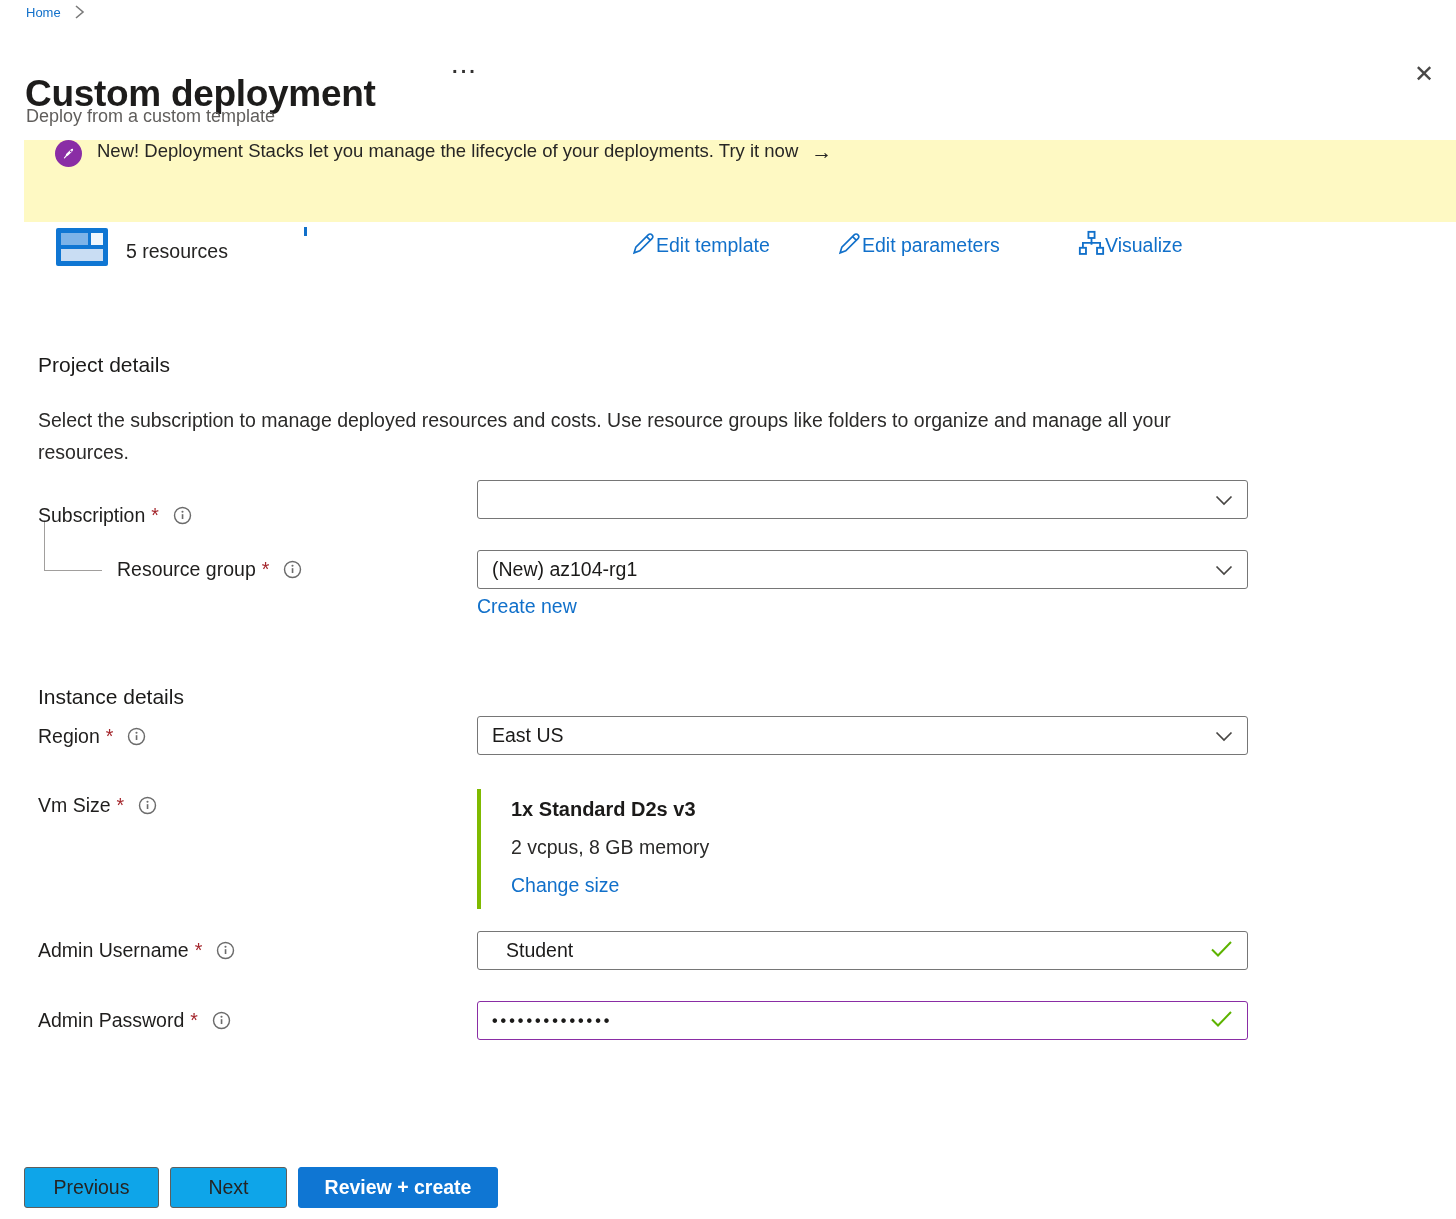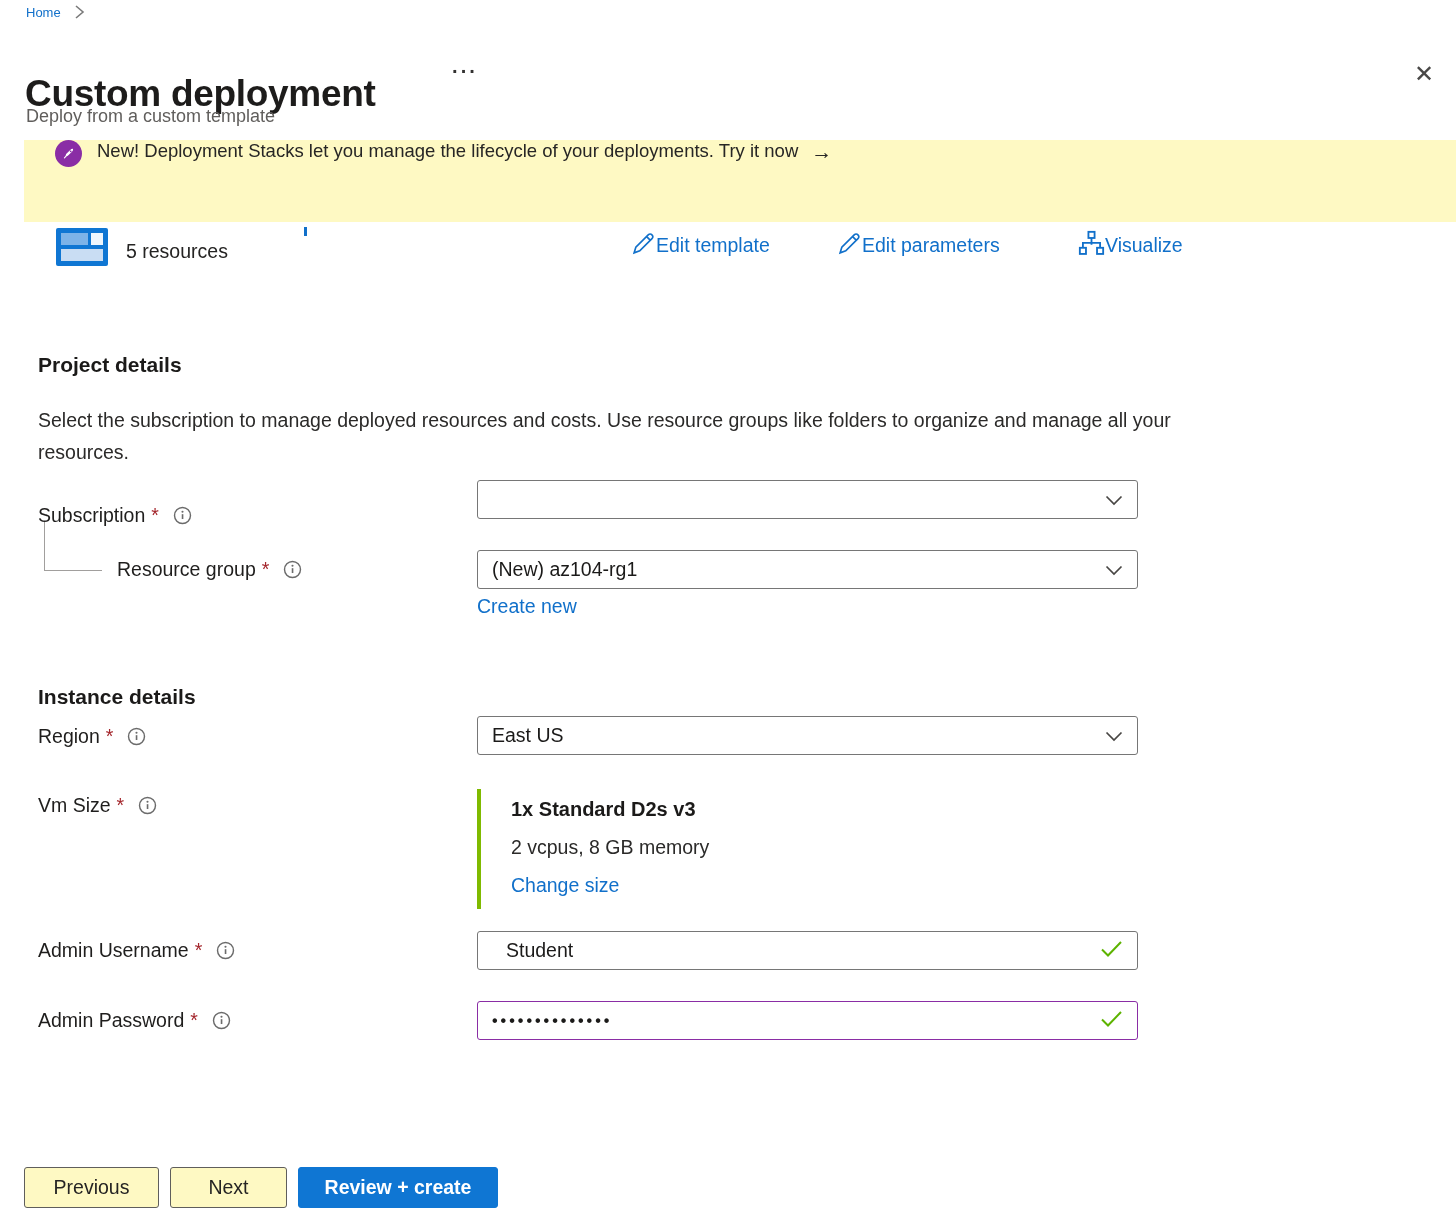--- a/index.html
+++ b/index.html
@@ -33,41 +33,41 @@
   .template-icon{left:56px;top:228px;width:52px;height:38px;}
   .resources-label{left:126px;top:240px;font-size:19.5px;color:#252423;}
   .command{top:229px;display:flex;flex-direction:row;align-items:center;color:#1170ca;cursor:pointer;}
   .command .cmd-icon{height:28px;display:flex;align-items:flex-end;}
   .command .cmd-label{font-size:19.5px;margin-top:5px;white-space:nowrap;}
   .cmd-edit-template{left:630px;width:146px;}
   .cmd-edit-parameters{left:836px;width:166px;}
   .cmd-visualize{left:1078px;width:116px;}
 
   
-  .section-heading{font-size:21px;font-weight:700;color:#1b1a19;}
+  .section-heading{font-size:21px;font-weight:400;color:#1b1a19;}
   .h-project{left:38px;top:336px;}
   .h-instance{left:38px;top:668px;}
   .description{left:38px;top:384px;width:1150px;font-size:19.5px;line-height:32px;color:#2b2a29;}
 
   
   .field-label{display:flex;align-items:center;font-size:19.5px;color:#1f1e1d;white-space:nowrap;}
   .req{color:#a4262c;margin-left:6px;font-size:19.5px;}
   .info-icon{margin-left:14px;display:inline-flex;cursor:pointer;}
   .lbl-subscription{left:38px;top:504px;}
   .lbl-resource-group{left:117px;top:558px;}
   .lbl-region{left:38px;top:725px;}
   .lbl-vmsize{left:38px;top:794px;}
   .lbl-username{left:38px;top:939px;}
   .lbl-password{left:38px;top:1009px;}
 
   .connector{left:44px;top:522px;width:57px;height:48px;border-left:1px solid #a19f9d;border-bottom:1px solid #a19f9d;}
 
   
   .dropdown,.input-field{
-    left:477px;width:661px;height:39px;box-sizing:border-box;background:#fff;
+    left:477px;width:771px;height:39px;box-sizing:border-box;background:#fff;
     border:1px solid #767676;border-radius:3px;
     display:flex;align-items:center;justify-content:space-between;
     padding:0 14px;font-size:19.5px;color:#1b1a19;cursor:pointer;
   }
   .dd-subscription{top:480px;}
   .dd-resource-group{top:550px;}
   .dd-region{top:716px;}
   .in-username{top:931px;cursor:text;padding-left:28px;}
   .in-password{top:1001px;cursor:text;border-color:#8a2da5;}
   .masked{font-size:16px;letter-spacing:3px;font-weight:700;color:#1b1a19;}
@@ -75,21 +75,21 @@
 
   
   .vm-block{left:477px;top:789px;border-left:4px solid #7fba00;padding:9px 0 12px 30px;}
   .vm-title{font-size:20px;font-weight:700;color:#1b1a19;}
   .vm-specs{font-size:19.5px;color:#2b2a29;margin-top:15px;}
   .vm-change{font-size:19.5px;color:#1170ca;margin-top:15px;cursor:pointer;}
 
   
   .btn{position:absolute;top:1167px;height:41px;border-radius:3px;font-size:19.5px;font-family:inherit;
        display:flex;align-items:center;justify-content:center;box-sizing:border-box;cursor:pointer;}
-  .btn-secondary{background:#fef9c3;border:1px solid #5f5e5c;color:#252423;}
+  .btn-secondary{background:#0ea5e9;border:1px solid #5f5e5c;color:#252423;}
   .btn-previous{left:24px;width:135px;}
   .btn-next{left:170px;width:117px;}
   .btn-primary{left:298px;width:200px;background:#0f76d3;border:1px solid #0f76d3;color:#fff;font-weight:700;}
 </style>
 </head>
 <body>
 
 <nav class="abs breadcrumb">
   <a class="home-link">Home</a>
   <span class="crumb-sep">

